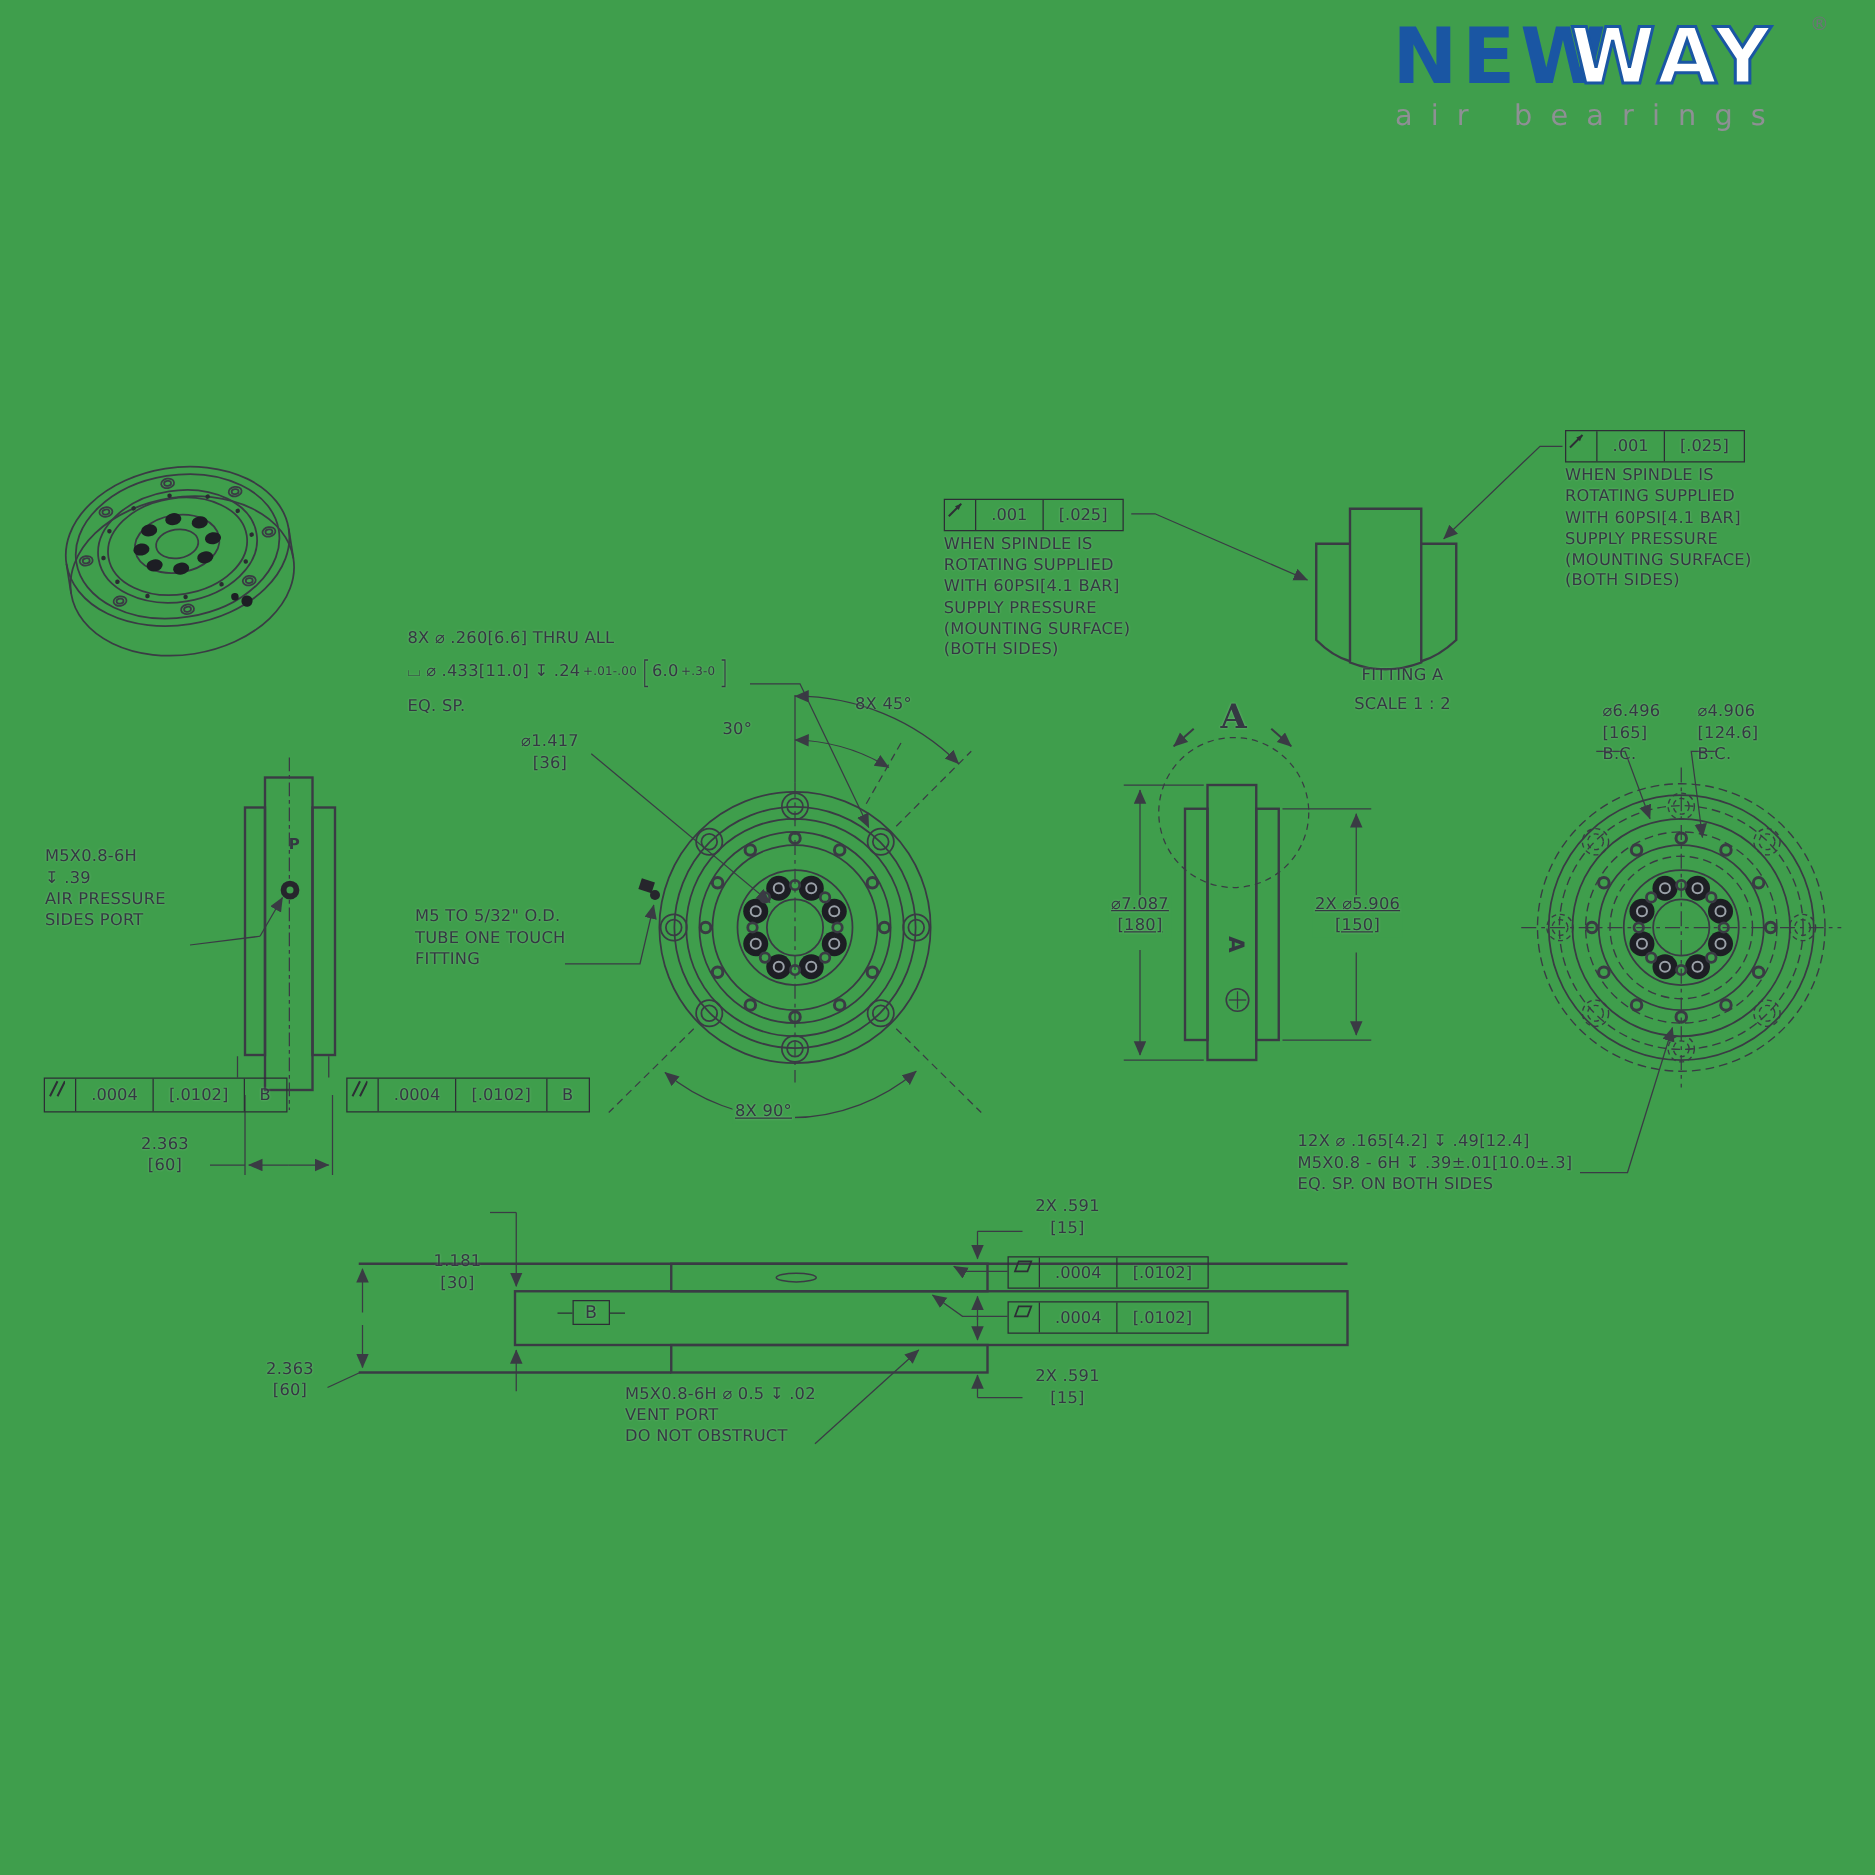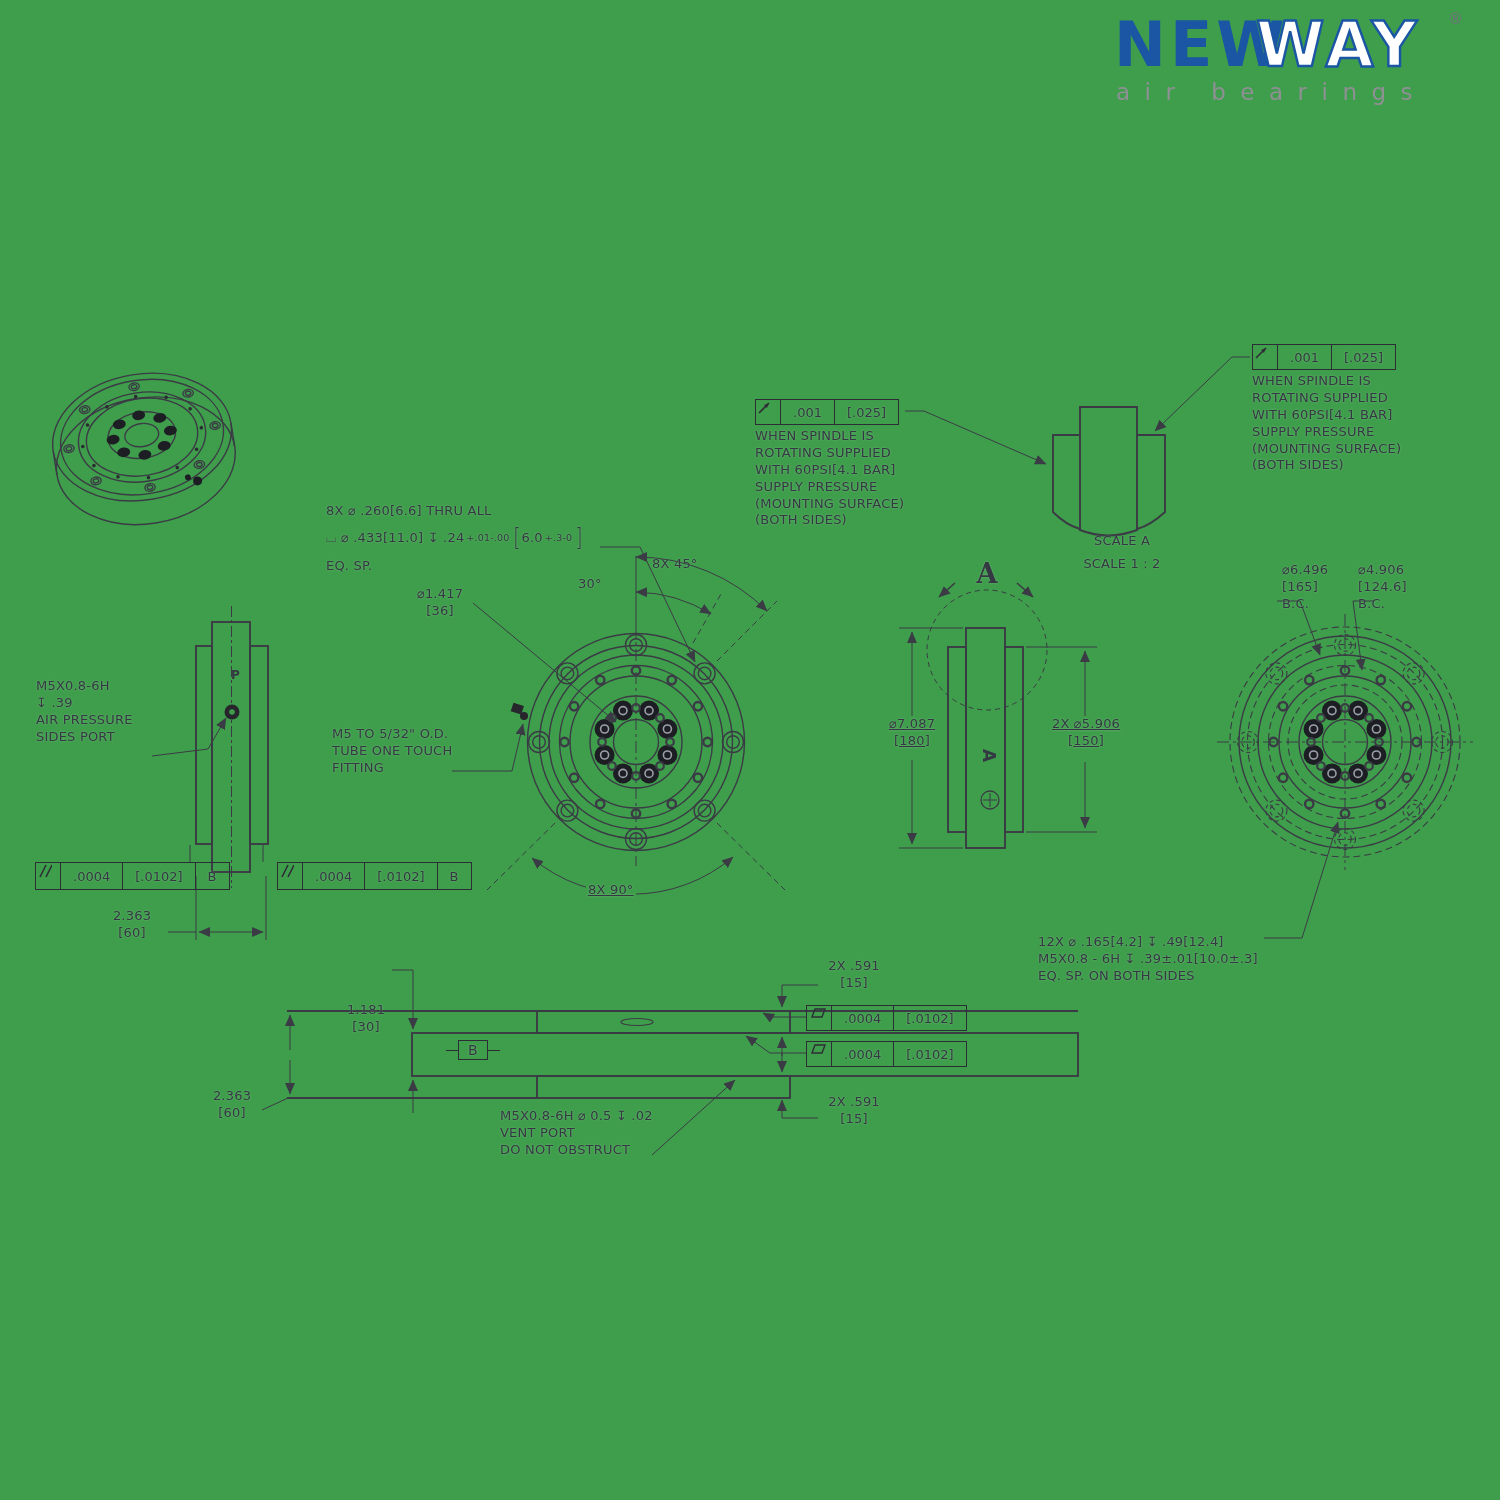--- a/index.html
+++ b/index.html
@@ -359,21 +359,21 @@
   <span class="cell">.001</span>
   <span class="cell">[.025]</span>
 </div>
 <div class="t" style="left:1252px;top:373px;width:170px">WHEN SPINDLE IS
 ROTATING SUPPLIED
 WITH 60PSI[4.1 BAR]
 SUPPLY PRESSURE
 (MOUNTING SURFACE)
 (BOTH SIDES)</div>
 
-<div class="t c" style="left:1067px;top:533px;width:110px">SCALE A</div>
+<div class="t c" style="left:1067px;top:533px;width:110px">FITTING A</div>
 <div class="t c" style="left:1067px;top:556px;width:110px">SCALE 1 : 2</div>
 <div class="t c serifA" style="left:966px;top:556px;width:42px">A</div>
 
 <div class="t" style="left:326px;top:503px">8X ⌀ .260[6.6] THRU ALL</div>
 <div class="t dimline" style="left:326px;top:522px">
   <span>⌴ ⌀ .433[11.0]  ↧ .24</span>
   <span class="stk">
     <span>+.01</span>
     <span>-.00</span>
   </span>
@@ -393,21 +393,21 @@
 TUBE ONE TOUCH
 FITTING</div>
 <div class="t" style="left:36px;top:678px;width:130px">M5X0.8-6H
 ↧ .39
 AIR PRESSURE
 SIDES PORT</div>
 <div class="plabel" style="left:231px;top:668px">P</div>
 <div class="t c" style="left:94px;top:908px;width:76px">2.363
 [60]</div>
 <div class="t" style="left:578px;top:576px">30°</div>
-<div class="t" style="left:652px;top:556px">8X 45°</div>
+<div class="t" style="left:684px;top:556px">8X 45°</div>
 <div class="t" style="left:586px;top:882px"><span class="gbg">8X 90°</span></div>
 
 <div class="fcf" style="left:35px;top:862px;height:26px">
   <span class="cell">
     <svg width="16" height="16">
         <path d="M4,14 L10,2 M10,14 L16,2" stroke="#2d2e35" stroke-width="1.6" fill="none"></path>
       </svg>
   </span>
   <span class="cell">.0004</span>
   <span class="cell">[.0102]</span>
@@ -429,21 +429,21 @@
 <div class="t c" style="left:1046px;top:716px;width:80px"><span class="gbg">2X ⌀5.906
 [150]</span></div>
 
 <div class="t" style="left:1282px;top:562px;width:80px">⌀6.496
 [165]
 B.C.</div>
 <div class="t" style="left:1358px;top:562px;width:90px">⌀4.906
 [124.6]
 B.C.</div>
 
-<div class="t" style="left:1038px;top:934px;width:250px">12X ⌀ .165[4.2]  ↧ .49[12.4]
+<div class="t" style="left:1038px;top:906px;width:250px">12X ⌀ .165[4.2]  ↧ .49[12.4]
 M5X0.8 - 6H  ↧ .39±.01[10.0±.3]
 EQ. SP. ON BOTH SIDES</div>
 
 <div class="t c" style="left:334px;top:1002px;width:64px">1.181
 [30]</div>
 <div class="t c" style="left:820px;top:958px;width:68px">2X .591
 [15]</div>
 <div class="t c" style="left:820px;top:1094px;width:68px">2X .591
 [15]</div>
 

